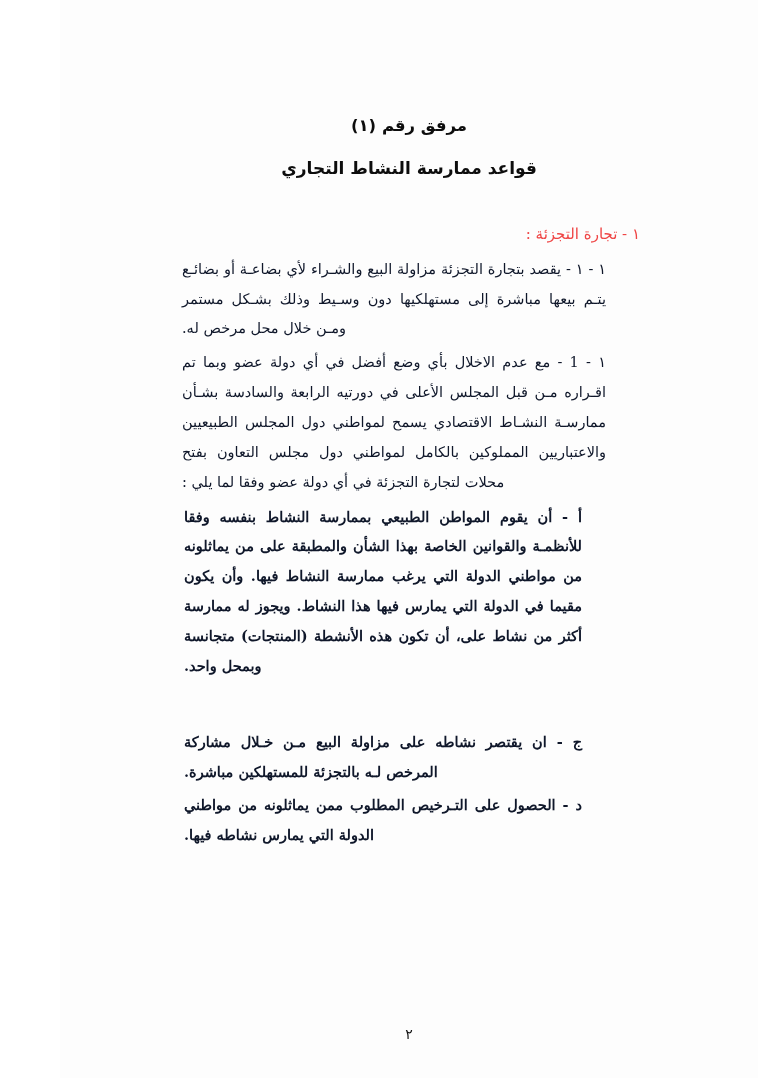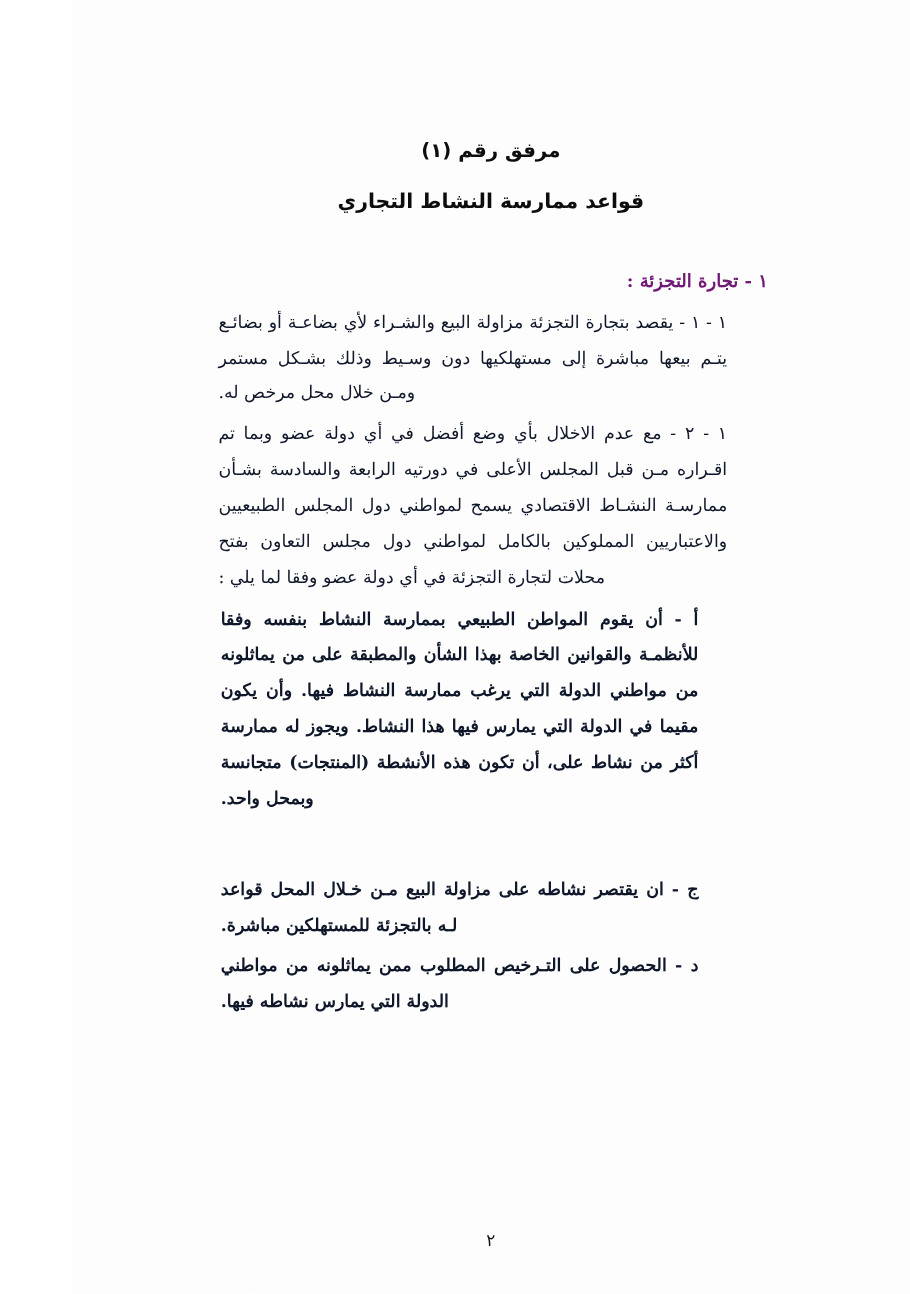--- a/index.html
+++ b/index.html
@@ -45,22 +45,21 @@
     letter-spacing: 0.5px;
     line-height: 1.9;
     margin: 11px;
     color: #0d0d0d;
   }
   .section-heading {
     font-size: 15px;
     line-height: 2.0;
     margin: 0 0 6px 0;
     text-align: right;
-    color: #701a75;
-    font-weight: bold;
+    color: #ef4444;
   }
   .clause {
     display: block;
     margin: 0 0 4px 0;
     font-size: 14.5px;
     line-height: 2.06;
     text-align: justify;
     text-align-last: left;
     color: #0f172a;
   }
@@ -93,22 +92,22 @@
 <div class="page">
 
   <div class="doc-title-block">
     <div class="doc-title">مرفق رقم (١)</div>
     <div class="doc-subtitle">قواعد ممارسة النشاط التجاري</div>
   </div>
 
   <div class="section-heading">١ - تجارة التجزئة :</div>
 
   <p class="clause lvl2">١ - ١ - يقصد بتجارة التجزئة مزاولة البيع والشـراء لأي بضاعـة أو بضائـع يتـم بيعها مباشرة إلى مستهلكيها دون وسـيط وذلك بشـكل مستمر ومـن خلال محل مرخص له.</p>
-  <p class="clause lvl2">١ - ٢ - مع عدم الاخلال بأي وضع أفضل في أي دولة عضو وبما تم اقـراره مـن قبل المجلس الأعلى في دورتيه الرابعة والسادسة بشـأن ممارسـة النشـاط الاقتصادي يسمح لمواطني دول المجلس الطبيعيين والاعتباريين المملوكين بالكامل لمواطني دول مجلس التعاون بفتح محلات لتجارة التجزئة في أي دولة عضو وفقا لما يلي :</p>
+  <p class="clause lvl2">١ - 1 - مع عدم الاخلال بأي وضع أفضل في أي دولة عضو وبما تم اقـراره مـن قبل المجلس الأعلى في دورتيه الرابعة والسادسة بشـأن ممارسـة النشـاط الاقتصادي يسمح لمواطني دول المجلس الطبيعيين والاعتباريين المملوكين بالكامل لمواطني دول مجلس التعاون بفتح محلات لتجارة التجزئة في أي دولة عضو وفقا لما يلي :</p>
   <p class="clause lvl3">أ - أن يقوم المواطن الطبيعي بممارسة النشاط بنفسه وفقا للأنظمـة والقوانين الخاصة بهذا الشأن والمطبقة على من يماثلونه من مواطني الدولة التي يرغب ممارسة النشاط فيها. وأن يكون مقيما في الدولة التي يمارس فيها هذا النشاط. ويجوز له ممارسة أكثر من نشاط على، أن تكون هذه الأنشطة (المنتجات) متجانسة وبمحل واحد.</p>
 
   <div class="gap-block"></div>
 
-  <p class="clause lvl3">ج - ان يقتصر نشاطه على مزاولة البيع مـن خـلال المحل قواعد لـه بالتجزئة للمستهلكين مباشرة.</p>
+  <p class="clause lvl3">ج - ان يقتصر نشاطه على مزاولة البيع مـن خـلال مشاركة المرخص لـه بالتجزئة للمستهلكين مباشرة.</p>
   <p class="clause lvl3">د - الحصول على التـرخيص المطلوب ممن يماثلونه من مواطني الدولة التي يمارس نشاطه فيها.</p>
 
   <div class="page-number">٢</div>
 </div>
 
 </body></html>

